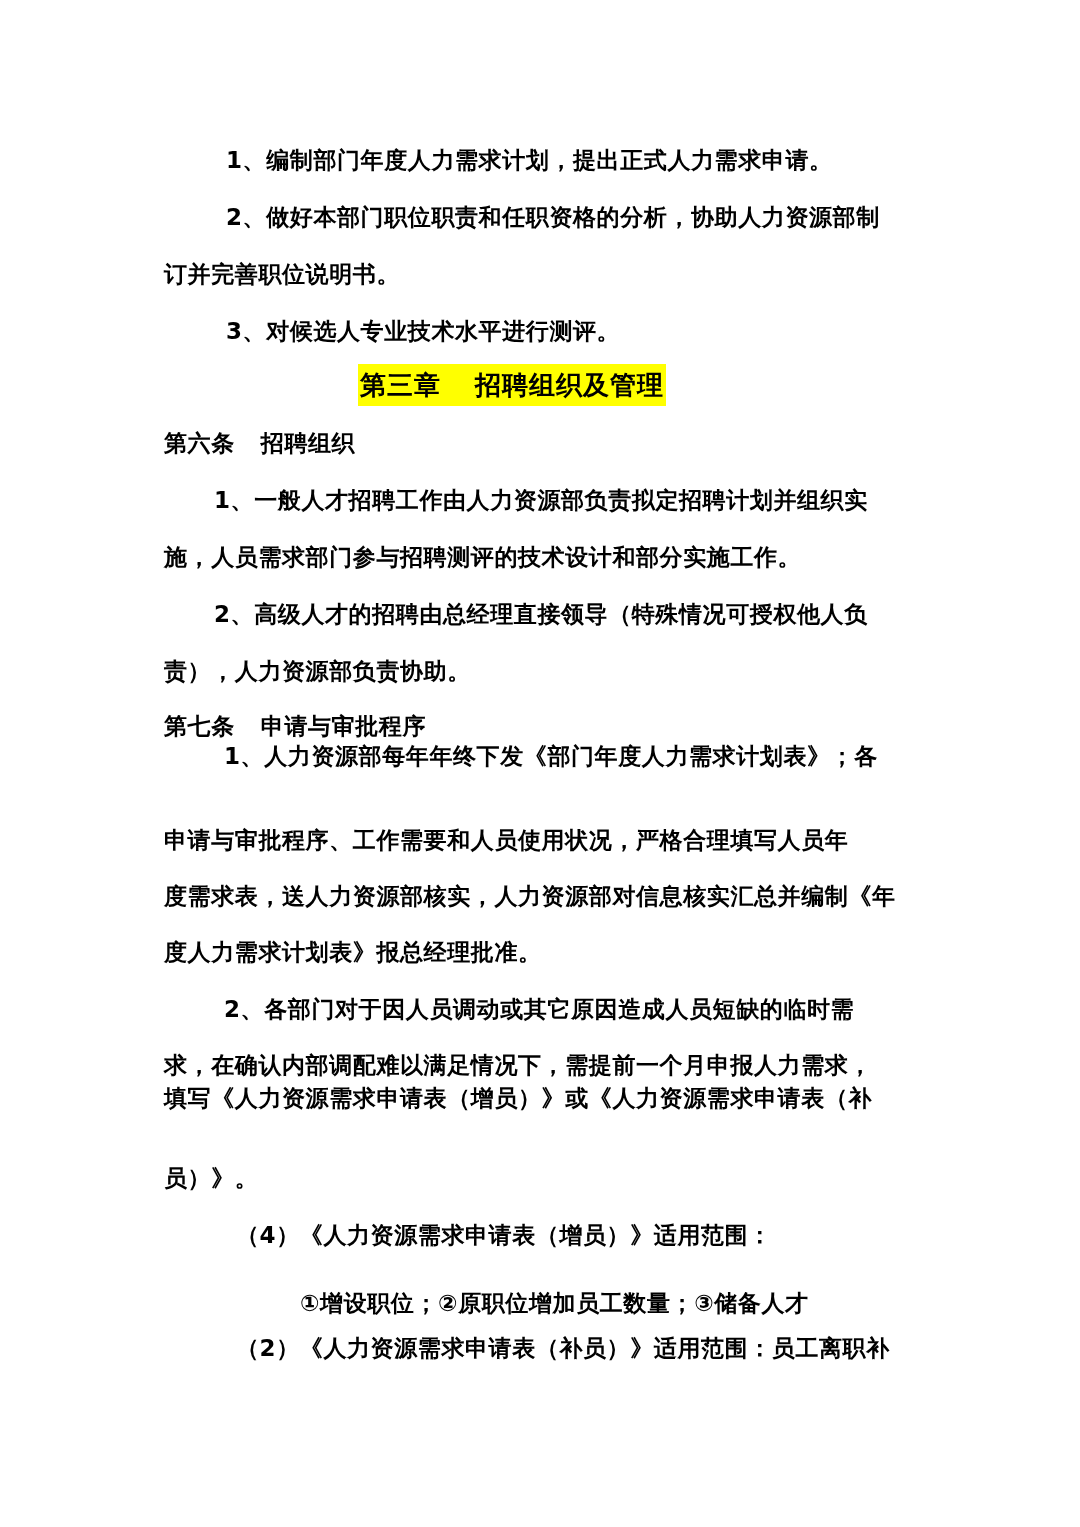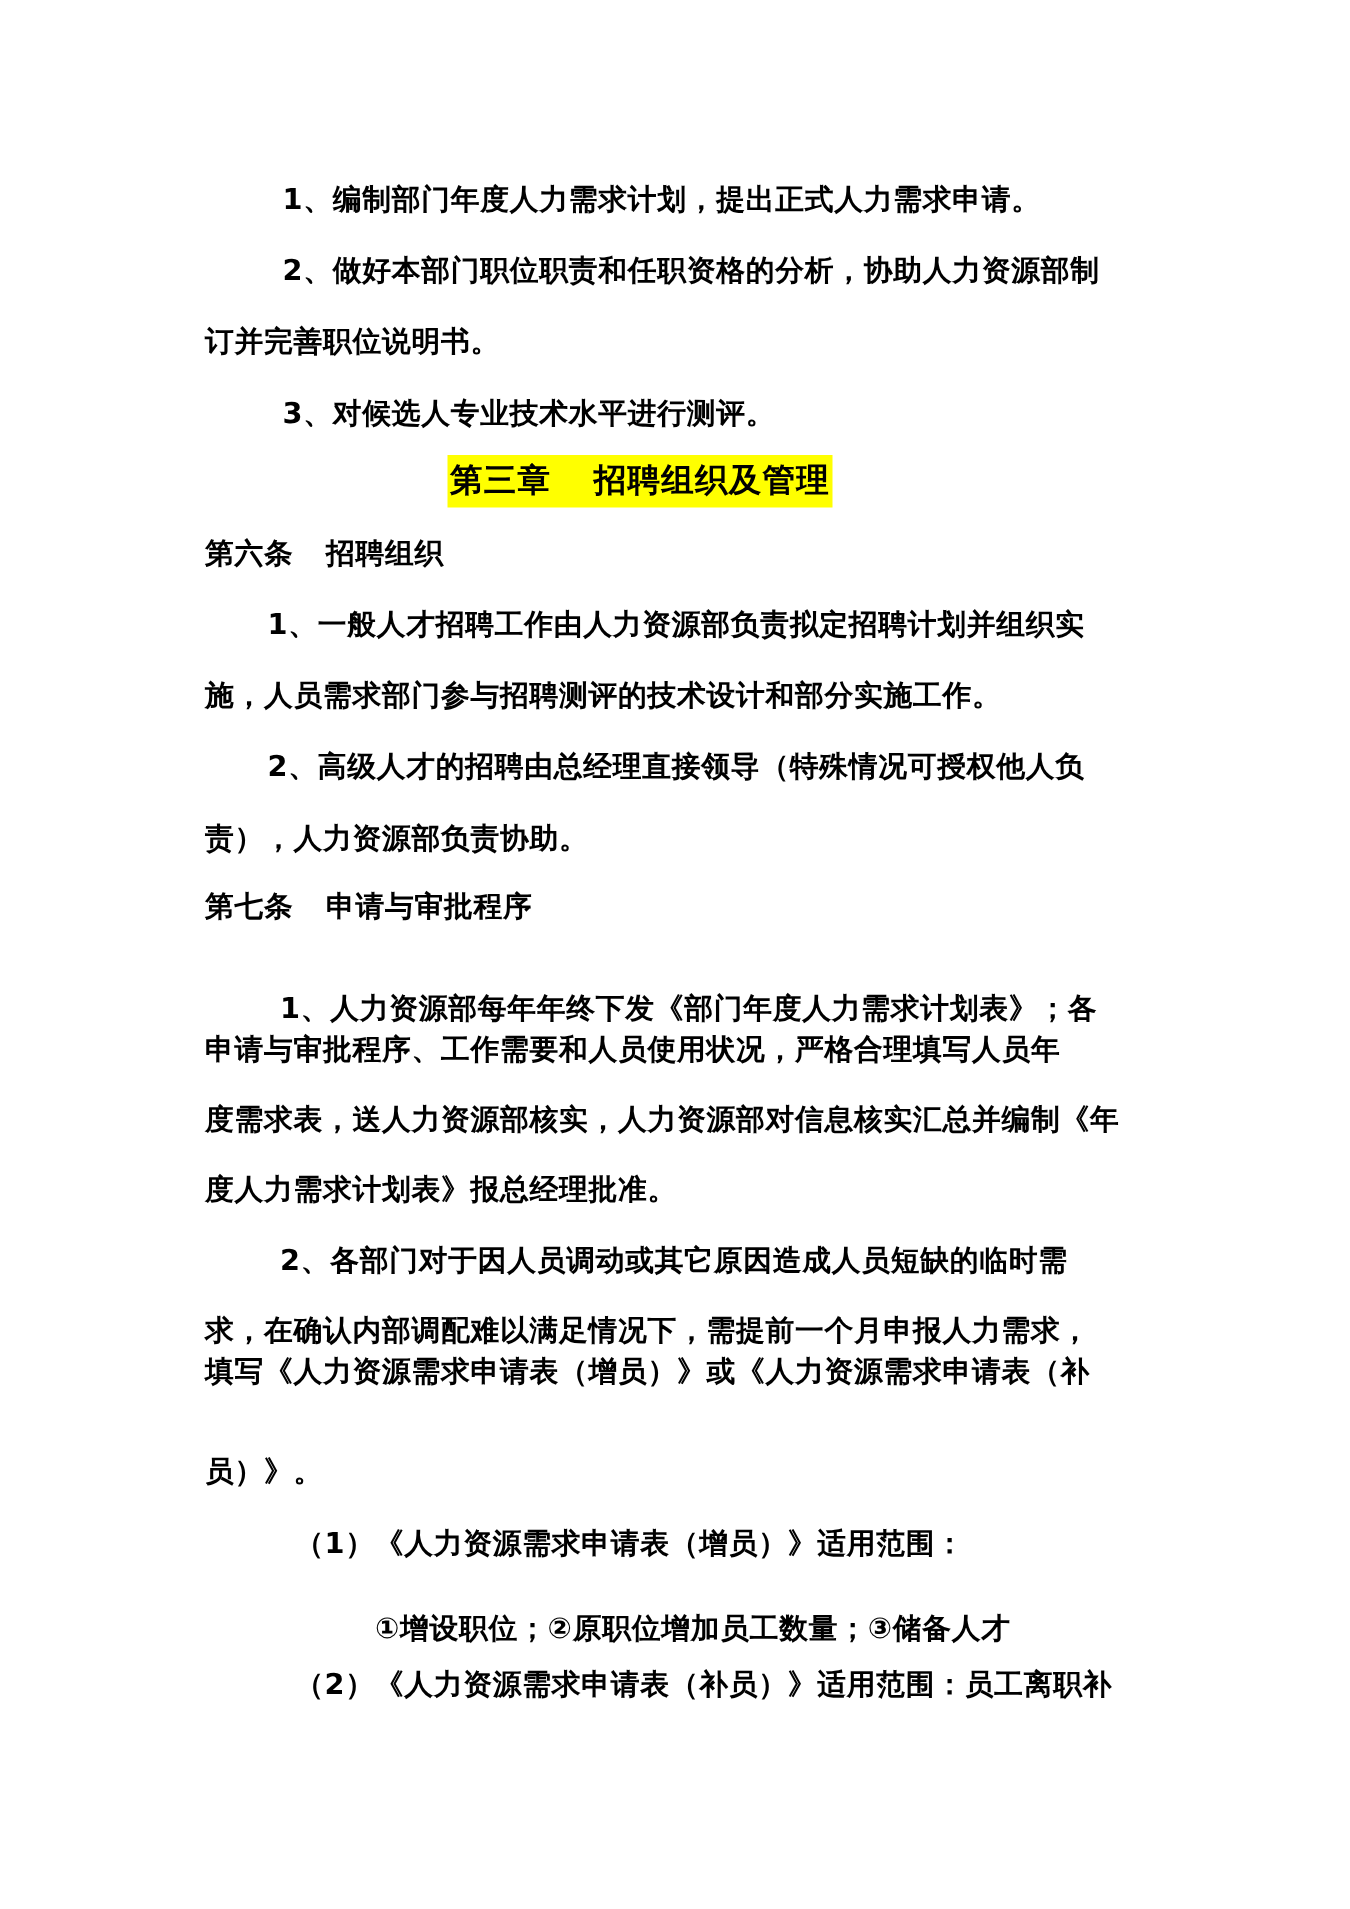--- a/index.html
+++ b/index.html
@@ -76,27 +76,27 @@
   <div class="line indent2" style="top:485px;text-align:center;">1、一般人才招聘工作由人力资源部负责拟定招聘计划并组织实</div>
   <div class="line" style="top:542px;">施，人员需求部门参与招聘测评的技术设计和部分实施工作。</div>
 
   <div class="line indent2" style="top:599px;">2、高级人才的招聘由总经理直接领导（特殊情况可授权他人负</div>
   <div class="line" style="top:656px;">责），人力资源部负责协助。</div>
 
   <div class="line" style="top:711px;">
     <span>第七条</span><span class="article-gap"></span><span>申请与审批程序</span>
   </div>
 
-  <div class="line indent4" style="top:792px;">1、人力资源部每年年终下发《部门年度人力需求计划表》；各</div>
+  <div class="line indent4" style="top:741px;">1、人力资源部每年年终下发《部门年度人力需求计划表》；各</div>
   <div class="line" style="top:825px;">申请与审批程序、工作需要和人员使用状况，严格合理填写人员年</div>
   <div class="line" style="top:937px;">度人力需求计划表》报总经理批准。</div>
   <div class="line" style="top:881px;">度需求表，送人力资源部核实，人力资源部对信息核实汇总并编制《年</div>
 
   <div class="line indent5" style="top:994px;">2、各部门对于因人员调动或其它原因造成人员短缺的临时需</div>
   <div class="line" style="top:1050px;">求，在确认内部调配难以满足情况下，需提前一个月申报人力需求，</div>
   <div class="line" style="top:1083px;text-align:right;">填写《人力资源需求申请表（增员）》或《人力资源需求申请表（补</div>
   <div class="line" style="top:1163px;">员）》。</div>
 
-  <div class="line indent-sub1" style="top:1220px;">（1）《人力资源需求申请表（增员）》适用范围：</div>
+  <div class="line indent-sub1" style="top:1220px;">（4）《人力资源需求申请表（增员）》适用范围：</div>
   <div class="line indent-sub2" style="top:1277px;">①增设职位；②原职位增加员工数量；③储备人才</div>
   <div class="line indent-sub1" style="top:1333px;">（2）《人力资源需求申请表（补员）》适用范围：员工离职补</div>
 
 </div>
 
 </body></html>

